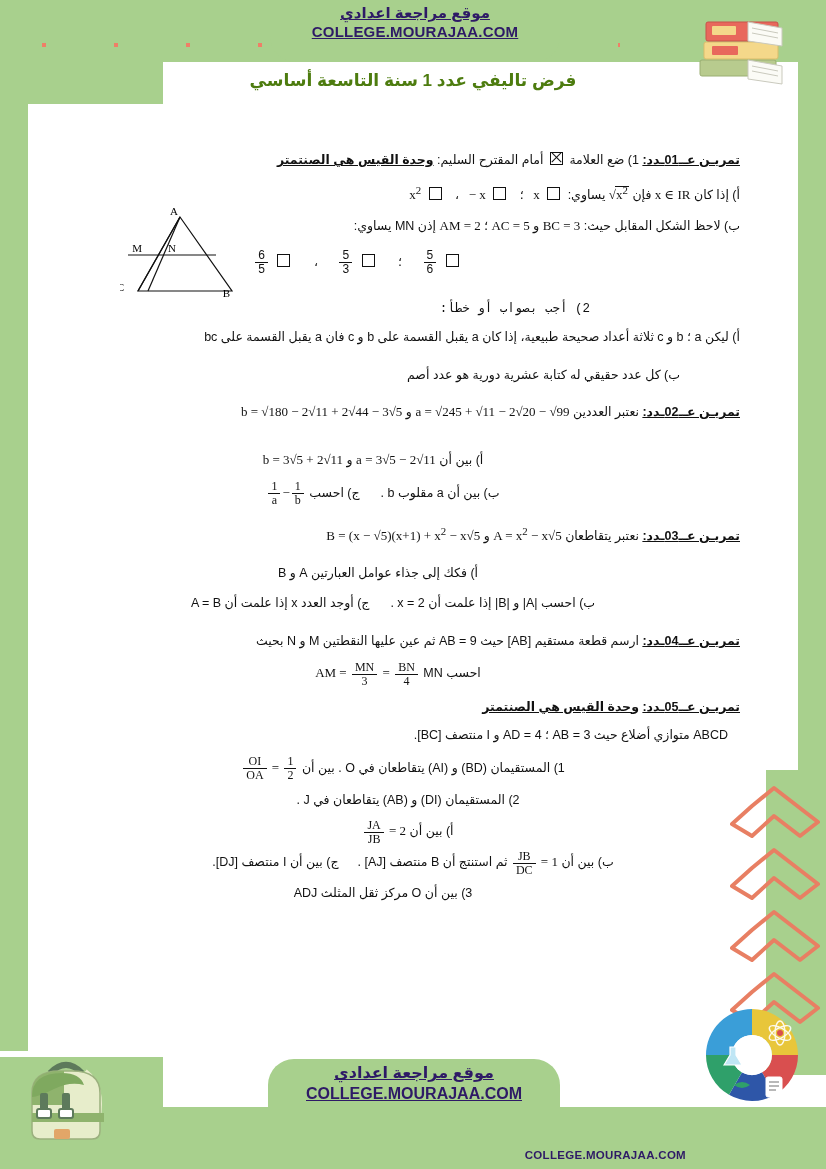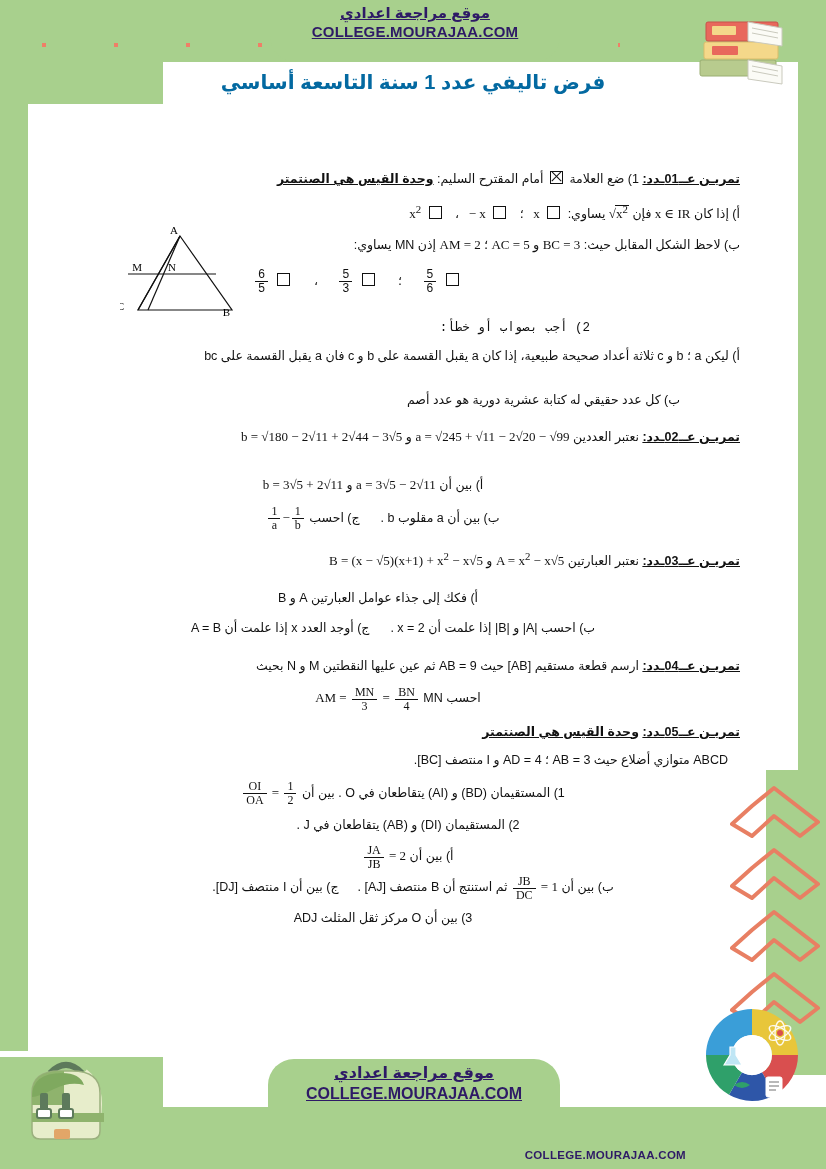--- a/index.html
+++ b/index.html
@@ -79,23 +79,23 @@
     font-size:11.5px;letter-spacing:.3px;z-index:8;
     font-family:"Liberation Sans","DejaVu Sans",sans-serif;
   }
 
   
   .doc{
     position:absolute;left:86px;top:70px;width:654px;
     color:#111;z-index:4;
   }
   .title{
-    text-align:center;font-size:20px;font-weight:bold;
-    font-family:"Liberation Sans","DejaVu Sans",sans-serif;
-    margin:0 0 74px 0;color:#0369a1;
+    text-align:center;font-size:17px;font-weight:bold;
+    font-family:"Liberation Sans","DejaVu Sans",sans-serif;
+    margin:0 0 58px 0;color:#4d7c0f;
   }
   .exercise{margin-bottom:4px;}
   .ex-head{
     font-size:12.5px;line-height:1.9;
     font-family:"Liberation Sans","DejaVu Sans",sans-serif;
   }
   .ex-tag{font-weight:bold;text-decoration:underline;}
   .ul{text-decoration:underline;font-weight:bold;}
   .line{
     font-size:12.5px;line-height:2.05;
@@ -290,21 +290,21 @@
           <span class="box"></span>
           <span class="frac">
             <span class="num">6</span>
             <span class="den">5</span>
           </span>
         </div>
       </div>
 
       <div class="line rgt" style="margin-top:21px;padding-right:150px;font-family:Liberation Mono, monospace;">2) أجب بصواب أو خطأ:</div>
       <div class="line rgt" style="margin-top:2px;">أ) ليكن a ؛ b و c ثلاثة أعداد صحيحة طبيعية، إذا كان a يقبل القسمة على b و c فان a يقبل القسمة على bc</div>
-      <div class="line rgt" style="margin-top:18px;padding-right:60px;">ب)       كل عدد حقيقي له كتابة عشرية دورية هو عدد أصم</div>
+      <div class="line rgt" style="margin-top:12px;padding-right:60px;">ب)       كل عدد حقيقي له كتابة عشرية دورية هو عدد أصم</div>
     </div>
 
     <div class="exercise" style="margin-top:12px;">
       <div class="ex-head rgt">
         <span class="ex-tag">تمريـن عــ02ـدد:</span>
         <span>نعتبر العددين</span>
         <span class="mth">
           a = √<span class="rnd">245</span> + √<span class="rnd">11</span> − 2√<span class="rnd">20</span> − √<span class="rnd">99</span>
         </span>
         <span>و</span>
@@ -324,21 +324,21 @@
         <span>ج) احسب</span>
         <span class="mth">
           <span class="frac"><span class="num">1</span><span class="den">a</span></span>−<span class="frac"><span class="num">1</span><span class="den">b</span></span>
         </span>
       </div>
     </div>
 
     <div class="exercise" style="margin-top:14px;">
       <div class="ex-head rgt">
         <span class="ex-tag">تمريـن عــ03ـدد:</span>
-        <span>نعتبر العبارتين</span>
+        <span>نعتبر يتقاطعان</span>
         <span class="mth">A = x<sup>2</sup> − x√<span class="rnd">5</span></span>
         <span>و</span>
         <span class="mth">B = (x − √<span class="rnd">5</span>)(x+1) + x<sup>2</sup> − x√<span class="rnd">5</span></span>
       </div>
       <div class="line" style="text-align:center;padding-right:70px;margin-top:12px;">أ) فكك إلى جذاء عوامل العبارتين A و B</div>
       <div class="line" style="text-align:center;padding-right:40px;margin-top:4px;">
         <span>ب) احسب |A| و |B| إذا علمت أن x = 2  .</span>
         <span style="display:inline-block;width:14px;"></span>
         <span>ج) أوجد العدد x إذا علمت أن A = B</span>
       </div>

